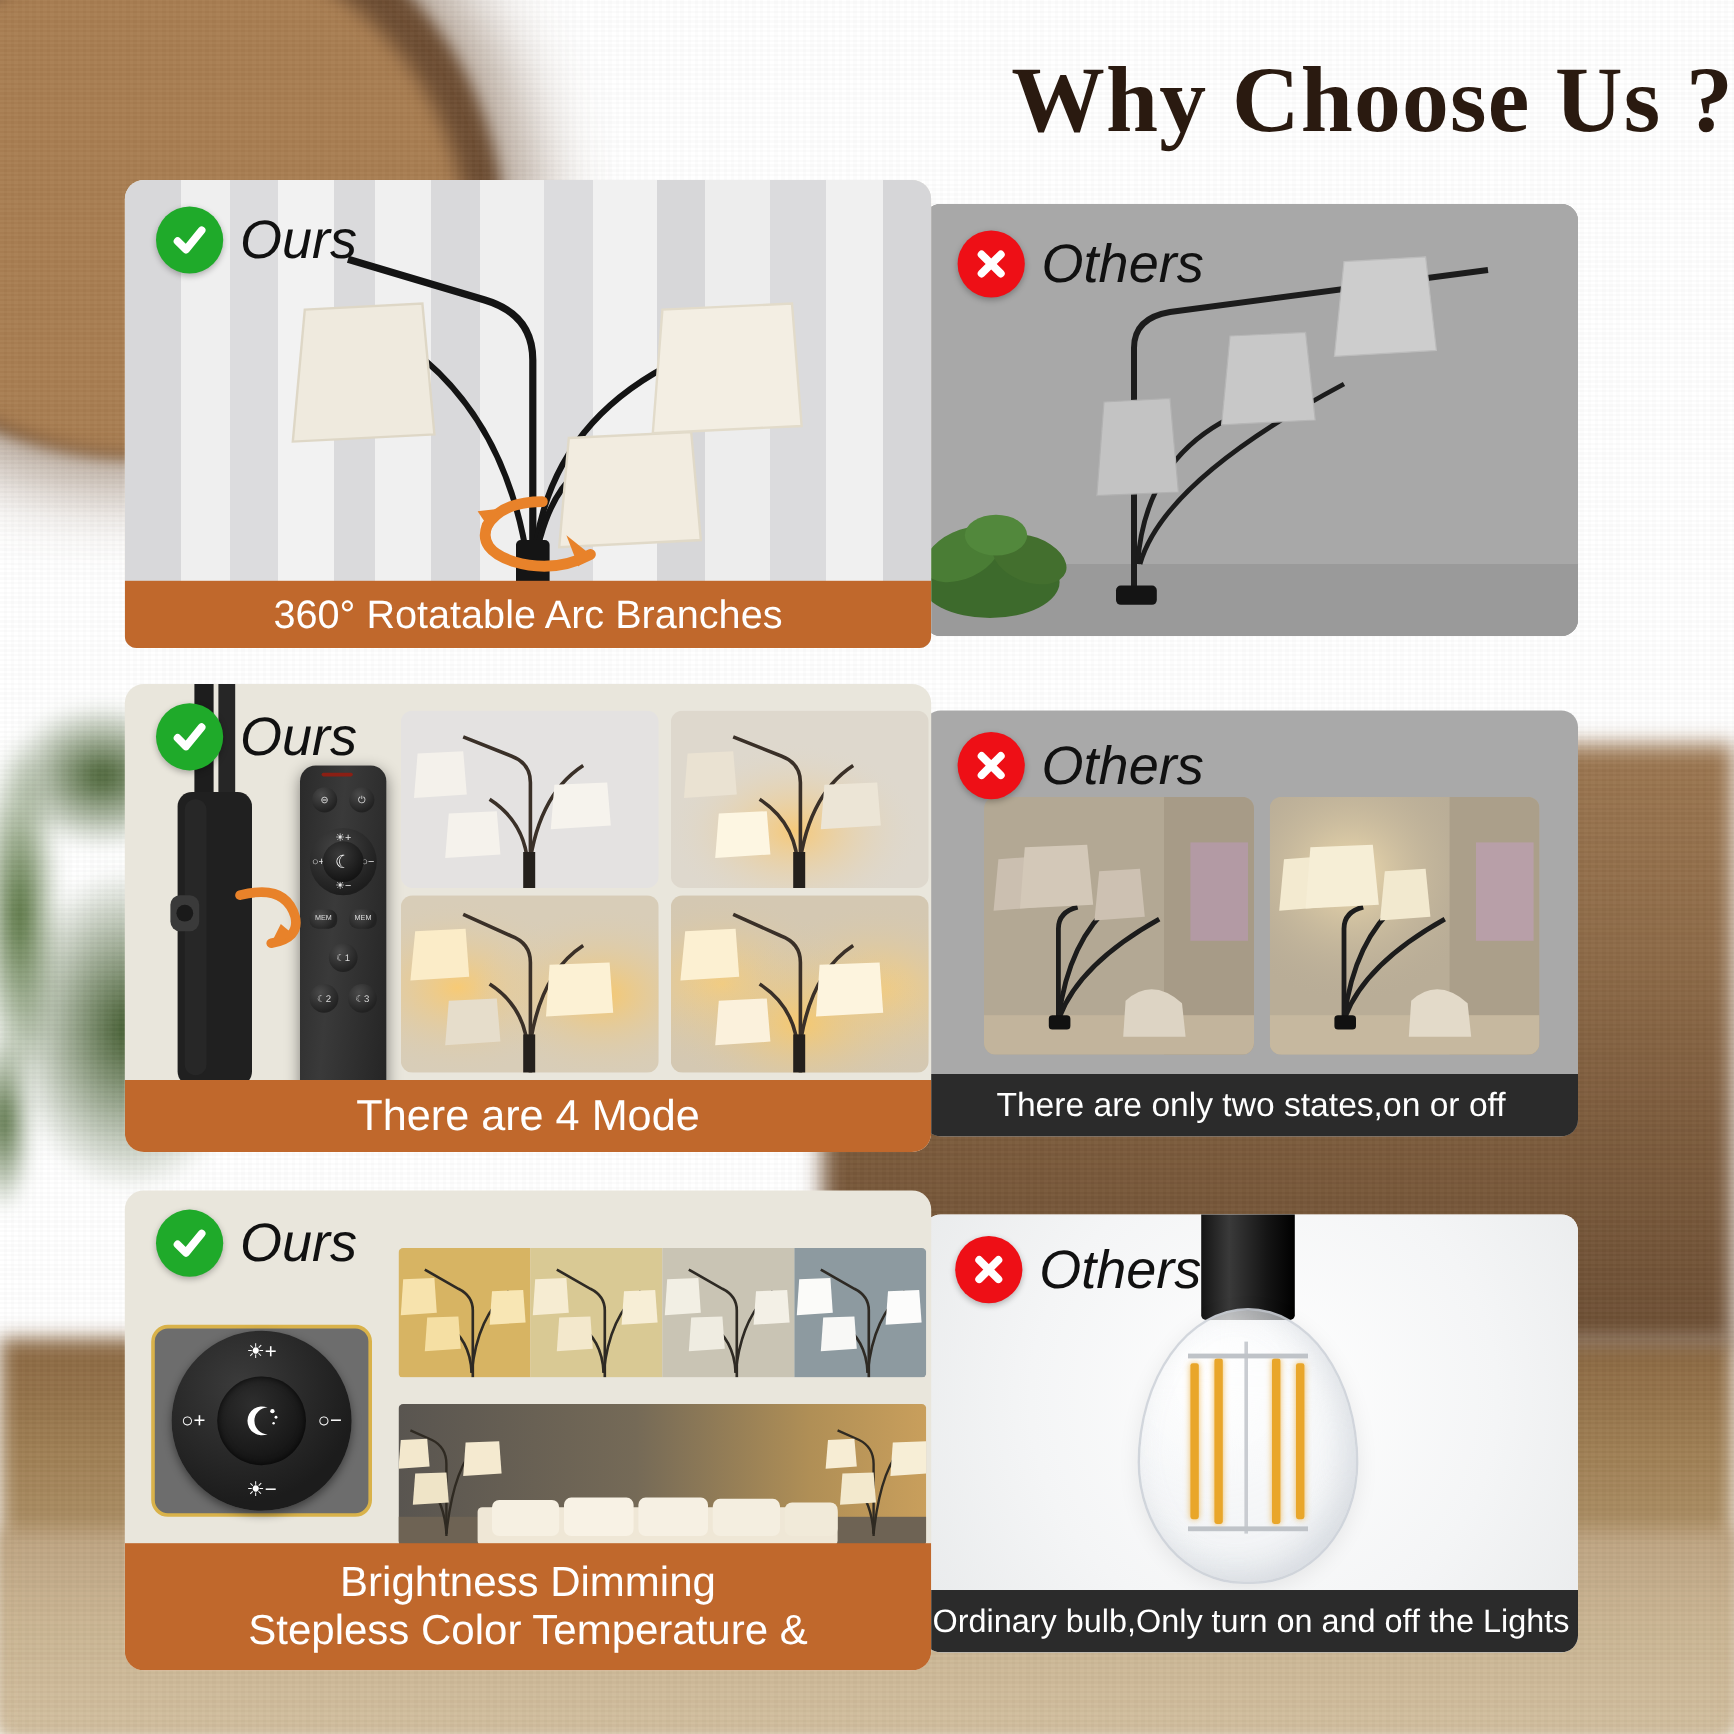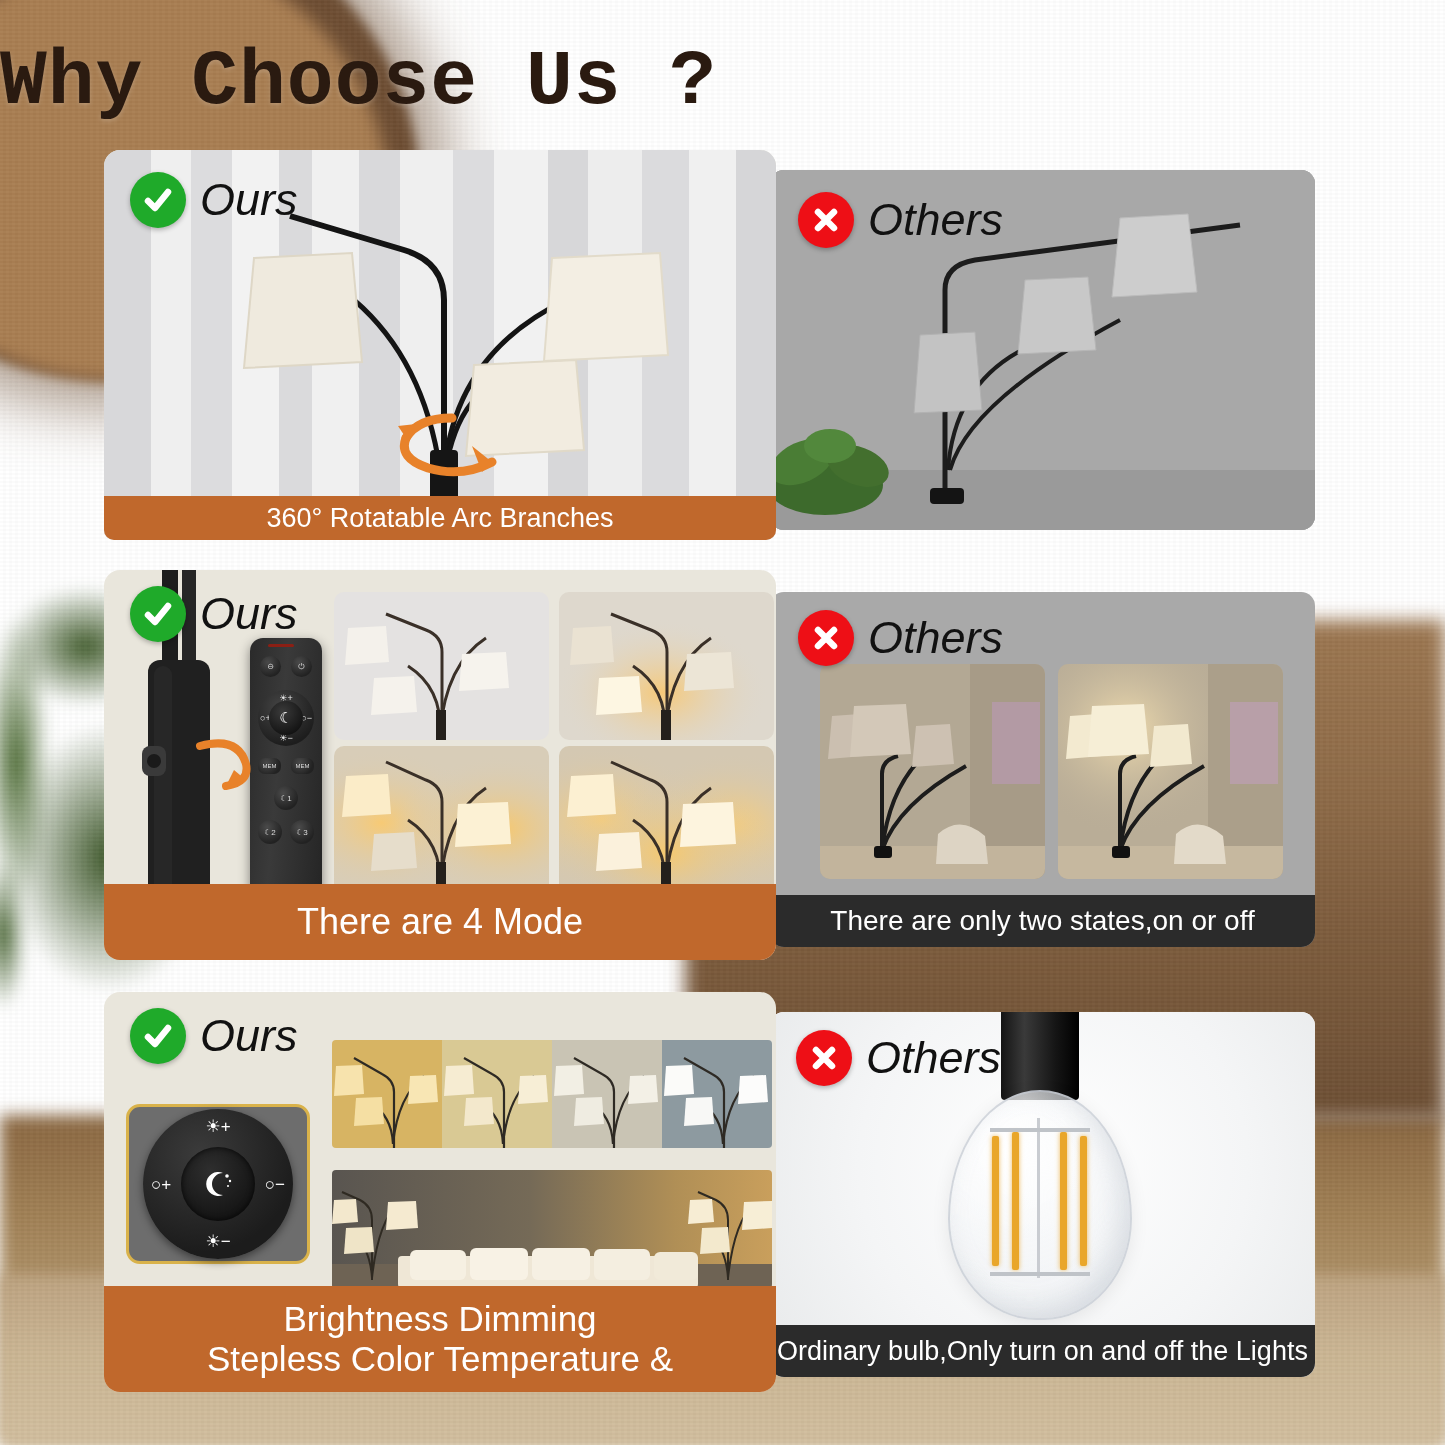--- a/index.html
+++ b/index.html
@@ -68,24 +68,24 @@
     position:absolute; inset:0;
     background-image:
       repeating-linear-gradient(0deg, rgba(255,255,255,.035) 0 2px, rgba(0,0,0,.035) 2px 4px),
       repeating-linear-gradient(90deg, rgba(255,255,255,.025) 0 3px, rgba(0,0,0,.025) 3px 6px);
     opacity:.5;
   }
 
   
   .title {
     position:absolute; top:38px; left:0; width:100%;
-    text-align:left; z-index:5;
+    text-align:right; z-index:5;
     font-size:78px; font-weight:bold; color:#2a1a10;
     letter-spacing:1px;
-    font-family:Liberation Mono, monospace;
+    font-family:Liberation Serif, serif;
     text-shadow:0 2px 5px rgba(255,255,255,.18);
   }
 
   
   .card { position:absolute; z-index:4; overflow:hidden; }
   .card.ours { background:#e9e6dc; border-radius:16px; }
   .card.others { background:#a9a9a9; border-radius:14px; }
 
   .badge-row {
     position:absolute; display:flex; align-items:center; gap:14px; z-index:9;
@@ -273,21 +273,21 @@
     </svg>
   </div>
   <div class="badge-row" style="left:26px; top:22px;">
     <span class="badge ok">
       <svg width="36" height="36" viewBox="0 0 36 36">
           <path d="M8 19 L15 26 L28 10" stroke="#fff" stroke-width="6.5" fill="none" stroke-linecap="round" stroke-linejoin="round"></path>
         </svg>
     </span>
     <span class="badge-label">Ours</span>
   </div>
-  <div class="caption orange" style="bottom:0; height:44px; font-size:27px;">360° Rotatable Arc Branches</div>
+  <div class="caption orange" style="bottom:0; height:56px; font-size:33px;">360° Rotatable Arc Branches</div>
 </div>
 
 <div class="card others" id="r2-others">
   <div class="badge-row" style="left:28px; top:18px;">
     <span class="badge no">
       <svg width="34" height="34" viewBox="0 0 34 34">
           <path d="M9 9 L25 25 M25 9 L9 25" stroke="#fff" stroke-width="6.5" stroke-linecap="round"></path>
         </svg>
     </span>
     <span class="badge-label">Others</span>
@@ -450,21 +450,21 @@
       <path d="M108 148 L108 56 Q108 40 92 34 L52 16" stroke="#3a3028" stroke-width="3" fill="none"></path>
       <path d="M106 140 Q112 68 152 42" stroke="#3a3028" stroke-width="3" fill="none"></path>
       <path d="M106 140 Q108 96 74 74" stroke="#3a3028" stroke-width="3" fill="none"></path>
       <rect x="102" y="116" width="10" height="32" fill="#24201c"></rect>
       <path d="M12 30 L54 28 L57 68 L8 71 Z" fill="#fcf0d2"></path>
       <path d="M40 88 L80 86 L83 122 L37 125 Z" fill="#fbf1dc"></path>
       <path d="M124 58 L174 56 L177 98 L121 101 Z" fill="#fdf4de"></path>
     </svg>
   </div>
 
-  <div class="caption orange" style="bottom:0; height:76px; font-size:36px;">There are 4 Mode</div>
+  <div class="caption orange" style="bottom:0; height:60px; font-size:36px;">There are 4 Mode</div>
 </div>
 
 <div class="card others" id="r3-others">
   <div style="position:absolute;inset:0;background:radial-gradient(circle at 52% 42%, #ffffff 0%, #f4f5f6 55%, #e7e9ea 100%);"></div>
   <div class="bulb-base" style="left:231px; top:-4px; width:78px; height:92px;"></div>
   <div class="bulb-glass" style="left:178px; top:78px; width:184px; height:230px;">
     <div class="fil" style="left:42px; top:44px; width:7px; height:130px;"></div>
     <div class="fil" style="left:62px; top:40px; width:7px; height:138px;"></div>
     <div class="fil" style="left:110px; top:40px; width:7px; height:138px;"></div>
     <div class="fil" style="left:130px; top:44px; width:7px; height:130px;"></div>

